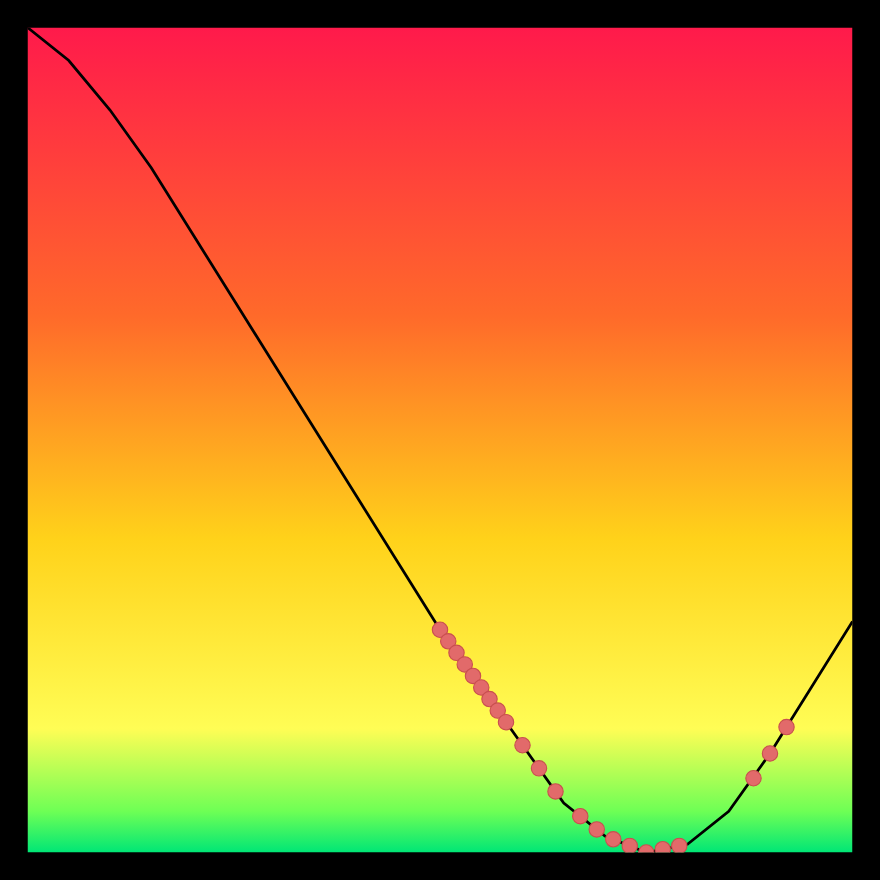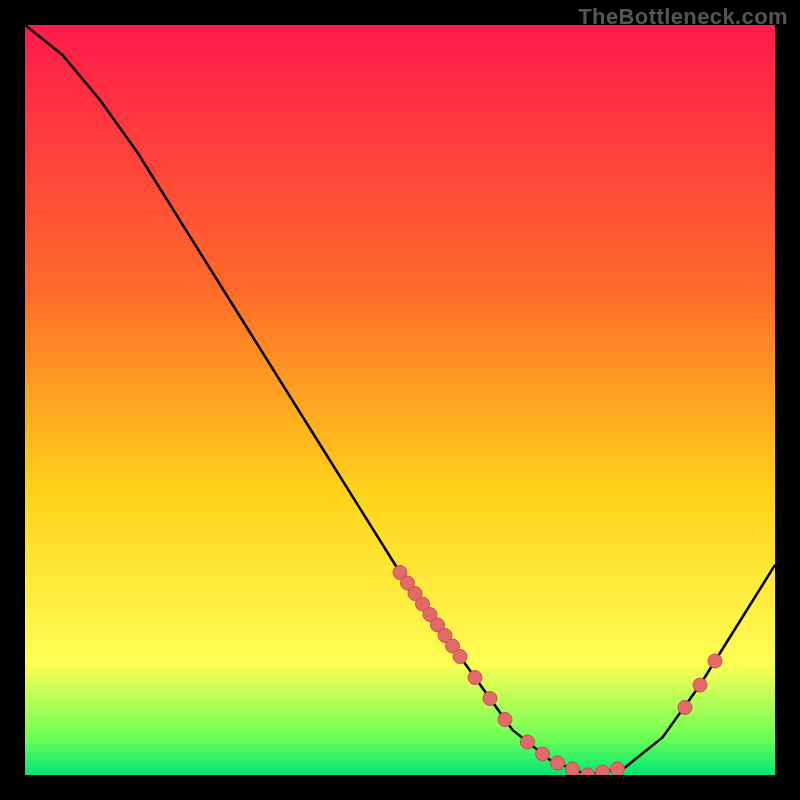--- a/index.html
+++ b/index.html
@@ -32,21 +32,20 @@
     font-weight: 600;
     letter-spacing: 0.4px;
     user-select: none;
   }
   svg { display: block; }
 </style>
 </head>
 <body>
 
 <div class="stage">
-  <div class="watermark">TheBottleneck.com</div>
   <div class="plot">
     <svg id="svg" width="750" height="750" viewBox="0 0 750 750">
       <defs>
         <linearGradient id="bgGrad" x1="0" y1="0" x2="0" y2="1">
           <stop id="g0" offset="0%" stop-color="#ff1a4b"></stop>
           <stop id="g1" offset="35%" stop-color="#ff6a2a"></stop>
           <stop id="g2" offset="62%" stop-color="#ffd21a"></stop>
           <stop id="g3" offset="85%" stop-color="#fffd55"></stop>
           <stop id="g4" offset="95%" stop-color="#6eff55"></stop>
           <stop id="g5" offset="100%" stop-color="#00e676"></stop>

